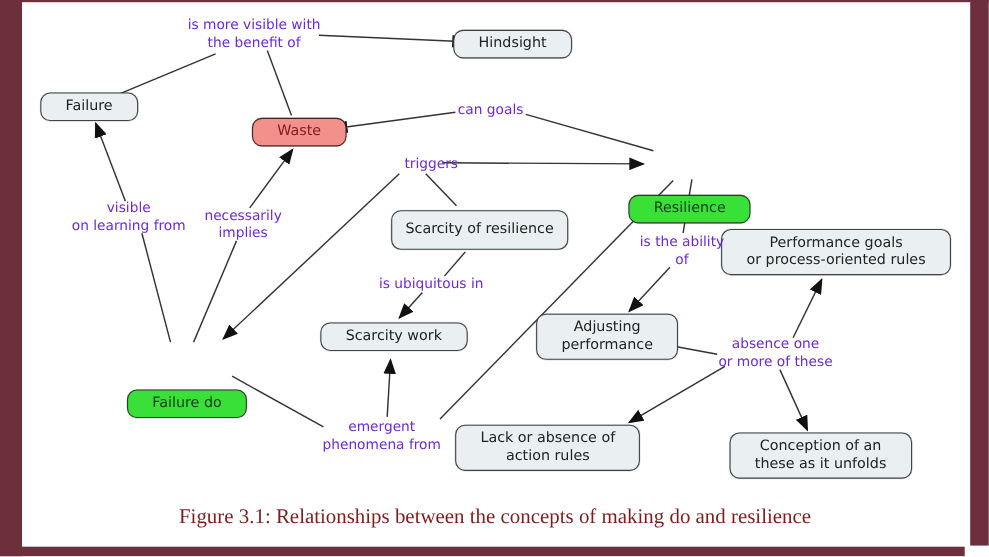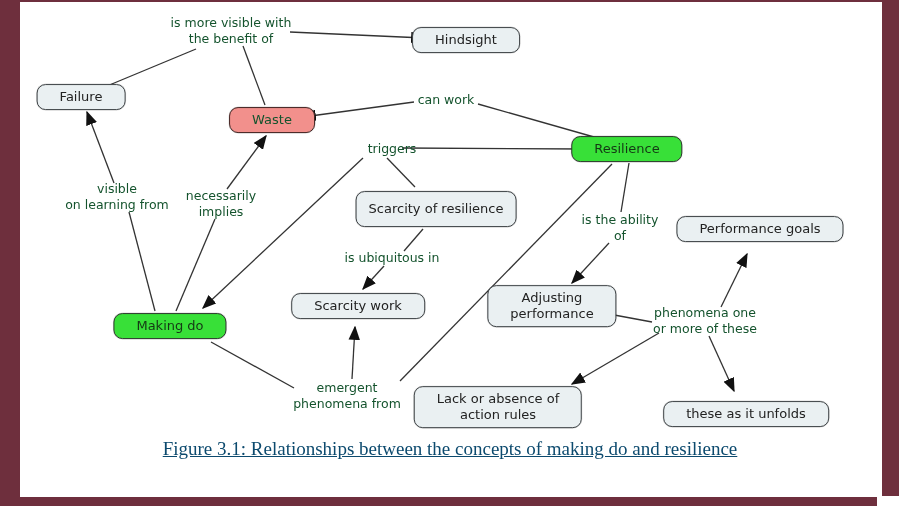--- a/index.html
+++ b/index.html
@@ -9,28 +9,28 @@
   .bar-top{left:0;top:0;width:899px;height:2px;}
   .bar-left{left:0;top:0;width:20px;height:506px;}
   .bar-right{left:882px;top:0;width:17px;height:496px;}
   .bar-bottom{left:0;top:497px;width:877px;height:9px;}
   svg.edges{position:absolute;left:0;top:0;}
   .node{position:absolute;transform:translate(-50%,-50%);
         background:var(--light,#eaf0f2);border:1.6px solid var(--nborder,#3f4447);
         border-radius:9px;padding:4px 22px;font-size:13px;line-height:1.22;
         color:#222;text-align:center;white-space:nowrap;
         box-shadow:0 0 0 0.5px rgba(0,0,0,0.15);}
-  .node.green{background:var(--green,#38e038);color:#153815;border-color:#2c3a2c;}
-  .node.red{background:var(--red,#f2908c);color:#14532d;border-color:#432422;}
+  .node.green{background:var(--green,#38e038);color:#153815;border-color:#2c3a2c;margin-top:41px;}
+  .node.red{background:var(--red,#f2908c);color:#7f1d1d;border-color:#432422;}
   .node.tall{padding:9px 12px;}
   .lbl{position:absolute;transform:translate(-50%,-50%);font-size:12.5px;
-       color:#14532d;text-align:center;line-height:1.3;white-space:nowrap;}
-  .caption{position:absolute;left:450px;top:449px;transform:translate(-50%,-50%);
-           font-family:"Liberation Serif", serif;font-size:19px;color:#0c4a6e;
-           white-space:nowrap;text-decoration:underline;}
+       color:#6d28d9;text-align:center;line-height:1.3;white-space:nowrap;}
+  .caption{position:absolute;left:450px;top:470px;transform:translate(-50%,-50%);
+           font-family:"Liberation Serif", serif;font-size:19px;color:#7f1d1d;
+           white-space:nowrap;}
 </style>
 </head>
 <body>
 
 <div class="page" style="--frame-bar: #6e2f3d; --light: #eaf0f2; --green: #38e038; --red: #f2908c; --nborder: #3f4447;">
 
   <div class="bar bar-top"></div>
   <div class="bar bar-left"></div>
   <div class="bar bar-right"></div>
   <div class="bar bar-bottom"></div>
@@ -67,57 +67,59 @@
       <line x1="612" y1="164" x2="400" y2="381"></line>
     </g>
   </svg>
 
   <div class="node" style="left:466px;top:40px"><span>Hindsight</span></div>
   <div class="node" style="left:81px;top:97px"><span>Failure</span></div>
   <div class="node red" style="left:272px;top:120px"><span>Waste</span></div>
   <div class="node green" style="left:627px;top:149px"><span>Resilience</span></div>
   <div class="node tall" style="left:436px;top:209px"><span>Scarcity of resilience</span></div>
   <div class="node" style="left:358px;top:306px"><span>Scarcity work</span></div>
-  <div class="node green" style="left:170px;top:326px"><span>Making do</span></div>
+  <div class="node green" style="left:170px;top:326px"><span>Failure do</span></div>
   <div class="node" style="left:760px;top:229px">
     <div>Performance goals</div>
+    <div>or process-oriented rules</div>
   </div>
   <div class="node" style="left:552px;top:306px">
     <div>Adjusting</div>
     <div>performance</div>
   </div>
   <div class="node" style="left:498px;top:407px">
     <div>Lack or absence of</div>
     <div>action rules</div>
   </div>
   <div class="node" style="left:746px;top:414px">
+    <div>Conception of an</div>
     <div>these as it unfolds</div>
   </div>
 
   <div class="lbl" style="left:231px;top:31px">
     <div>is more visible with</div>
     <div>the benefit of</div>
   </div>
-  <div class="lbl" style="left:446px;top:100px"><span>can work</span></div>
+  <div class="lbl" style="left:446px;top:100px"><span>can goals</span></div>
   <div class="lbl" style="left:392px;top:149px"><span>triggers</span></div>
   <div class="lbl" style="left:117px;top:197px">
     <div>visible</div>
     <div>on learning from</div>
   </div>
   <div class="lbl" style="left:221px;top:204px">
     <div>necessarily</div>
     <div>implies</div>
   </div>
   <div class="lbl" style="left:392px;top:258px"><span>is ubiquitous in</span></div>
   <div class="lbl" style="left:620px;top:228px">
     <div>is the ability</div>
     <div>of</div>
   </div>
   <div class="lbl" style="left:705px;top:321px">
-    <div>phenomena one</div>
+    <div>absence one</div>
     <div>or more of these</div>
   </div>
   <div class="lbl" style="left:347px;top:396px">
     <div>emergent</div>
     <div>phenomena from</div>
   </div>
 
   <div class="caption">Figure 3.1: Relationships between the concepts of making do and resilience</div>
 
 </div>

